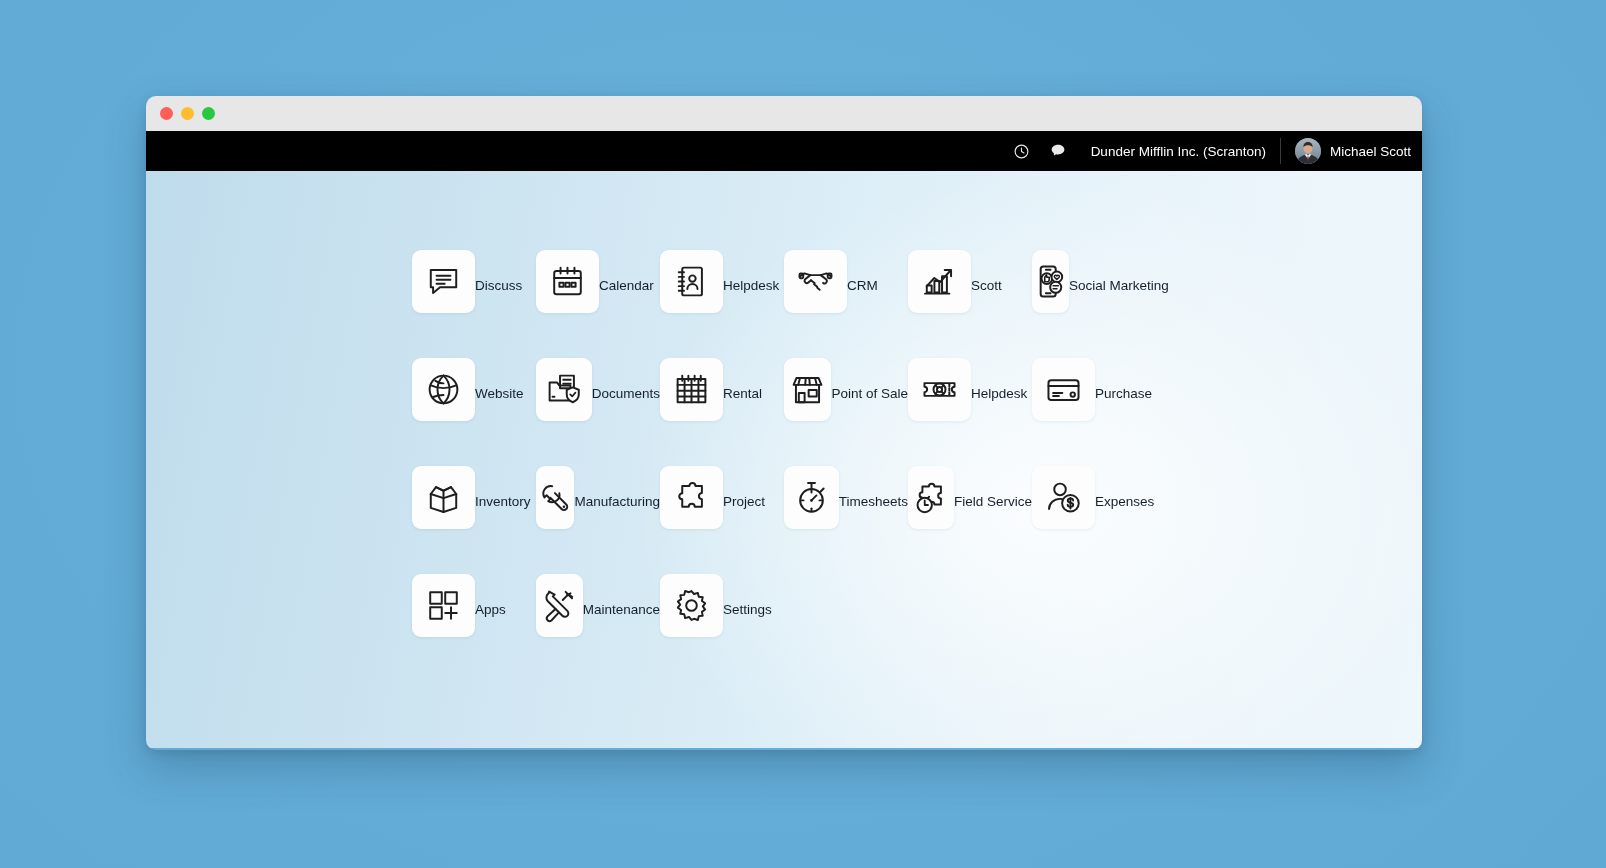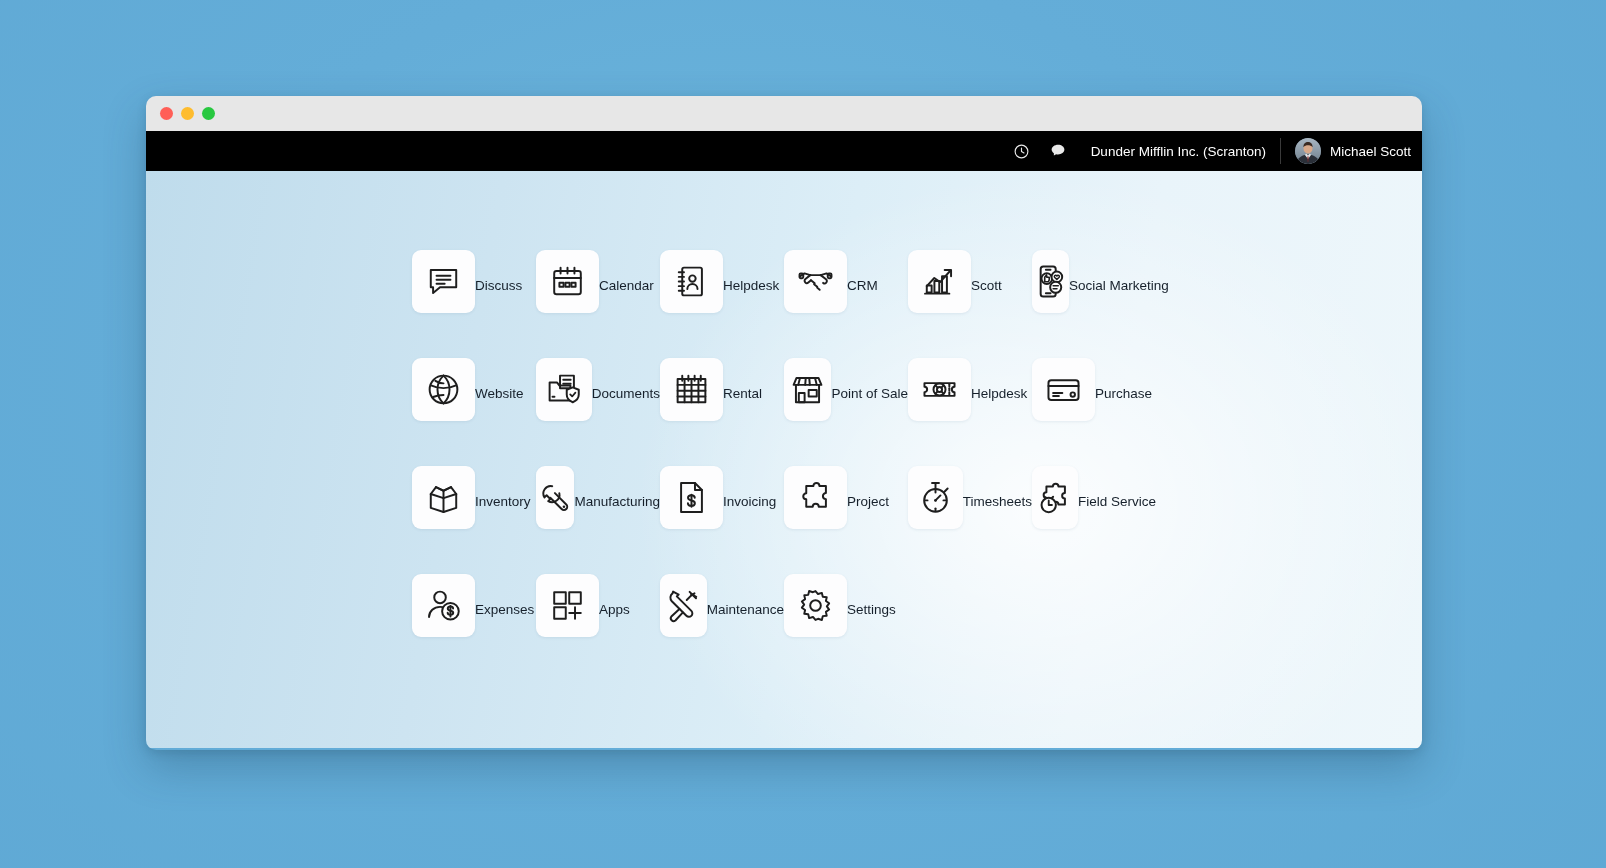--- a/index.html
+++ b/index.html
@@ -417,31 +417,20 @@
         <div class="tile">
           <svg viewBox="0 0 32 32">
               <path d="M13.2 6.2a6.4 6.4 0 00-6.7 9.7l1.8-1.8 3.2 3.2-1.8 1.8a6.4 6.4 0 009.6-6.8"></path>
               <path d="M11.5 16.2l9.8 9.8a2.8 2.8 0 004-4l-9.8-9.8"></path>
               <circle cx="23.3" cy="24" r="1.1" fill="#1e1e1e" stroke="none"></circle>
             </svg>
         </div>
         <div class="app-label">Manufacturing</div>
       </div>
 
-      <div class="app">
-        <div class="tile">
-          <svg viewBox="0 0 32 32">
-              <path d="M7 3.5h12l6 6v19H7z"></path>
-              <polyline points="19 3.5 19 9.5 25 9.5"></polyline>
-              <line x1="16" y1="13.5" x2="16" y2="24"></line>
-              <path d="M18.8 16.2c0-1.5-1.3-2.2-2.9-2.2s-2.9.8-2.9 2.3 1.3 2 2.9 2.3 3 .8 3 2.3-1.4 2.3-3 2.3-3-.8-3-2.3"></path>
-            </svg>
-        </div>
-        <div class="app-label">Invoicing</div>
-      </div>
 
       <div class="app">
         <div class="tile">
           <svg viewBox="0 0 32 32">
               <path d="M8 6h6.2a2.6 2.6 0 015.2 0H25v6.2a2.6 2.6 0 000 5.2V24h-6.2a2.6 2.6 0 00-5.2 0H8v-6.4a2.6 2.6 0 010-5.2z"></path>
             </svg>
         </div>
         <div class="app-label">Project</div>
       </div>
 

